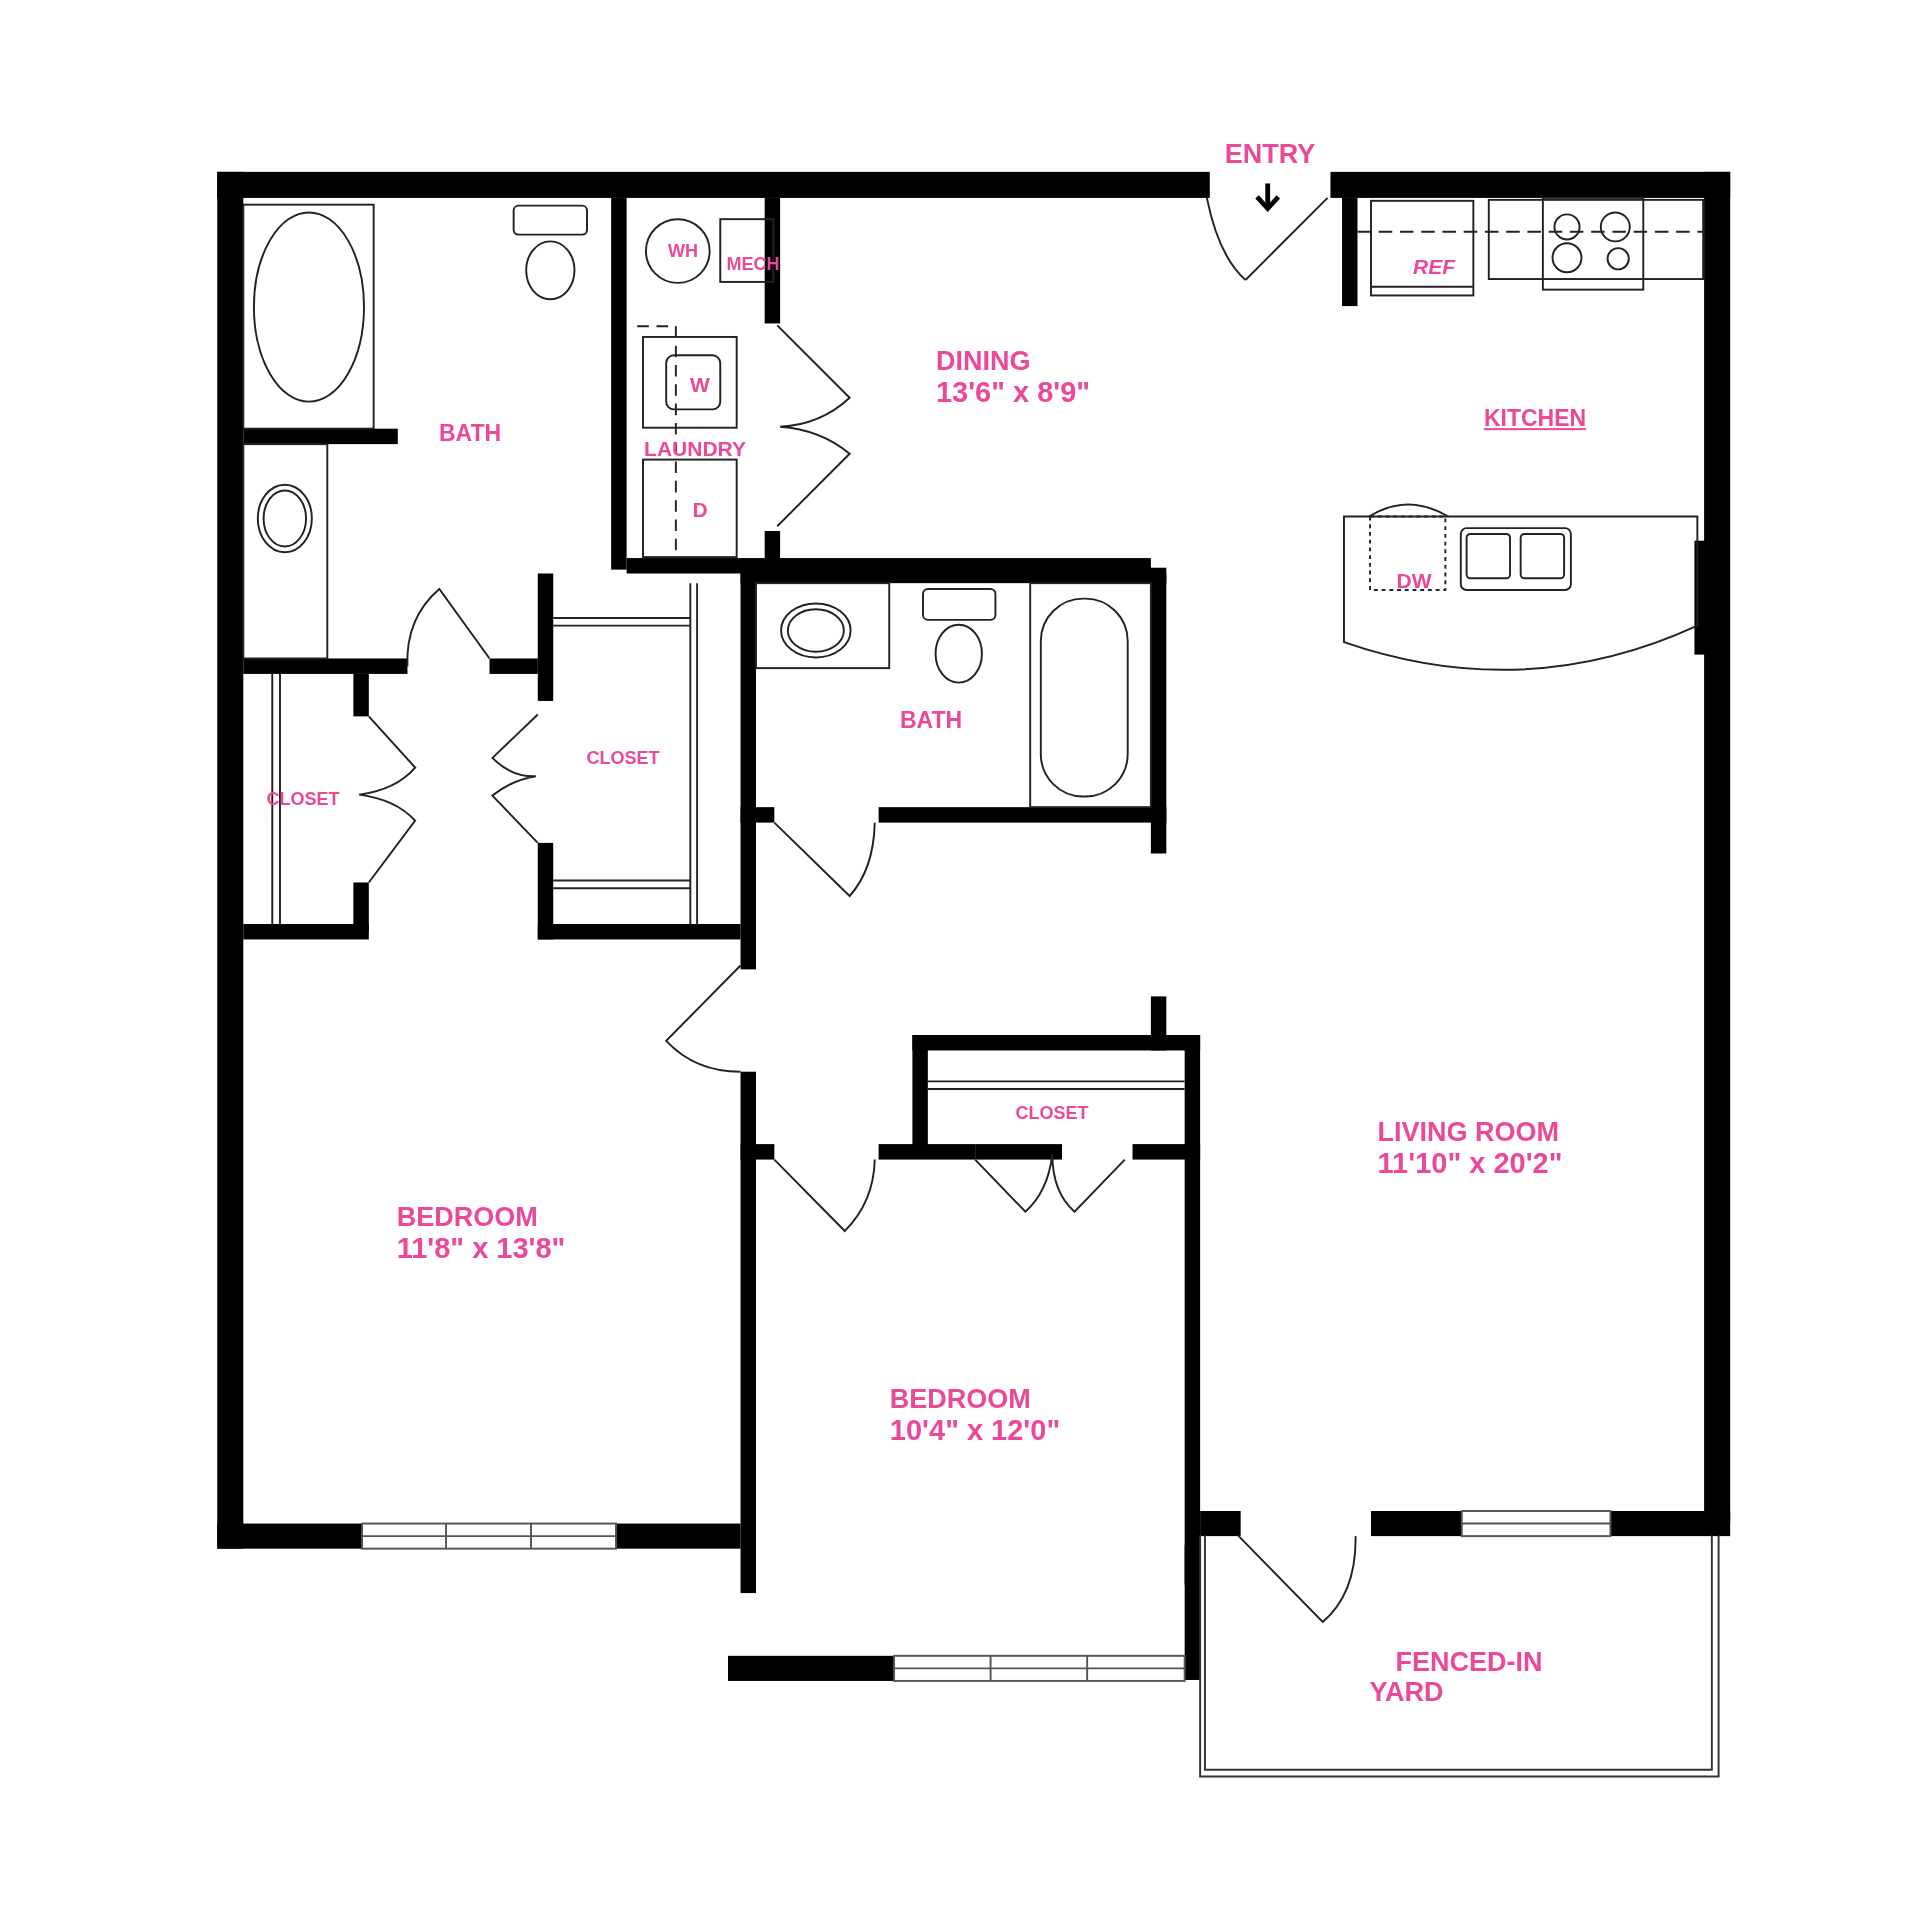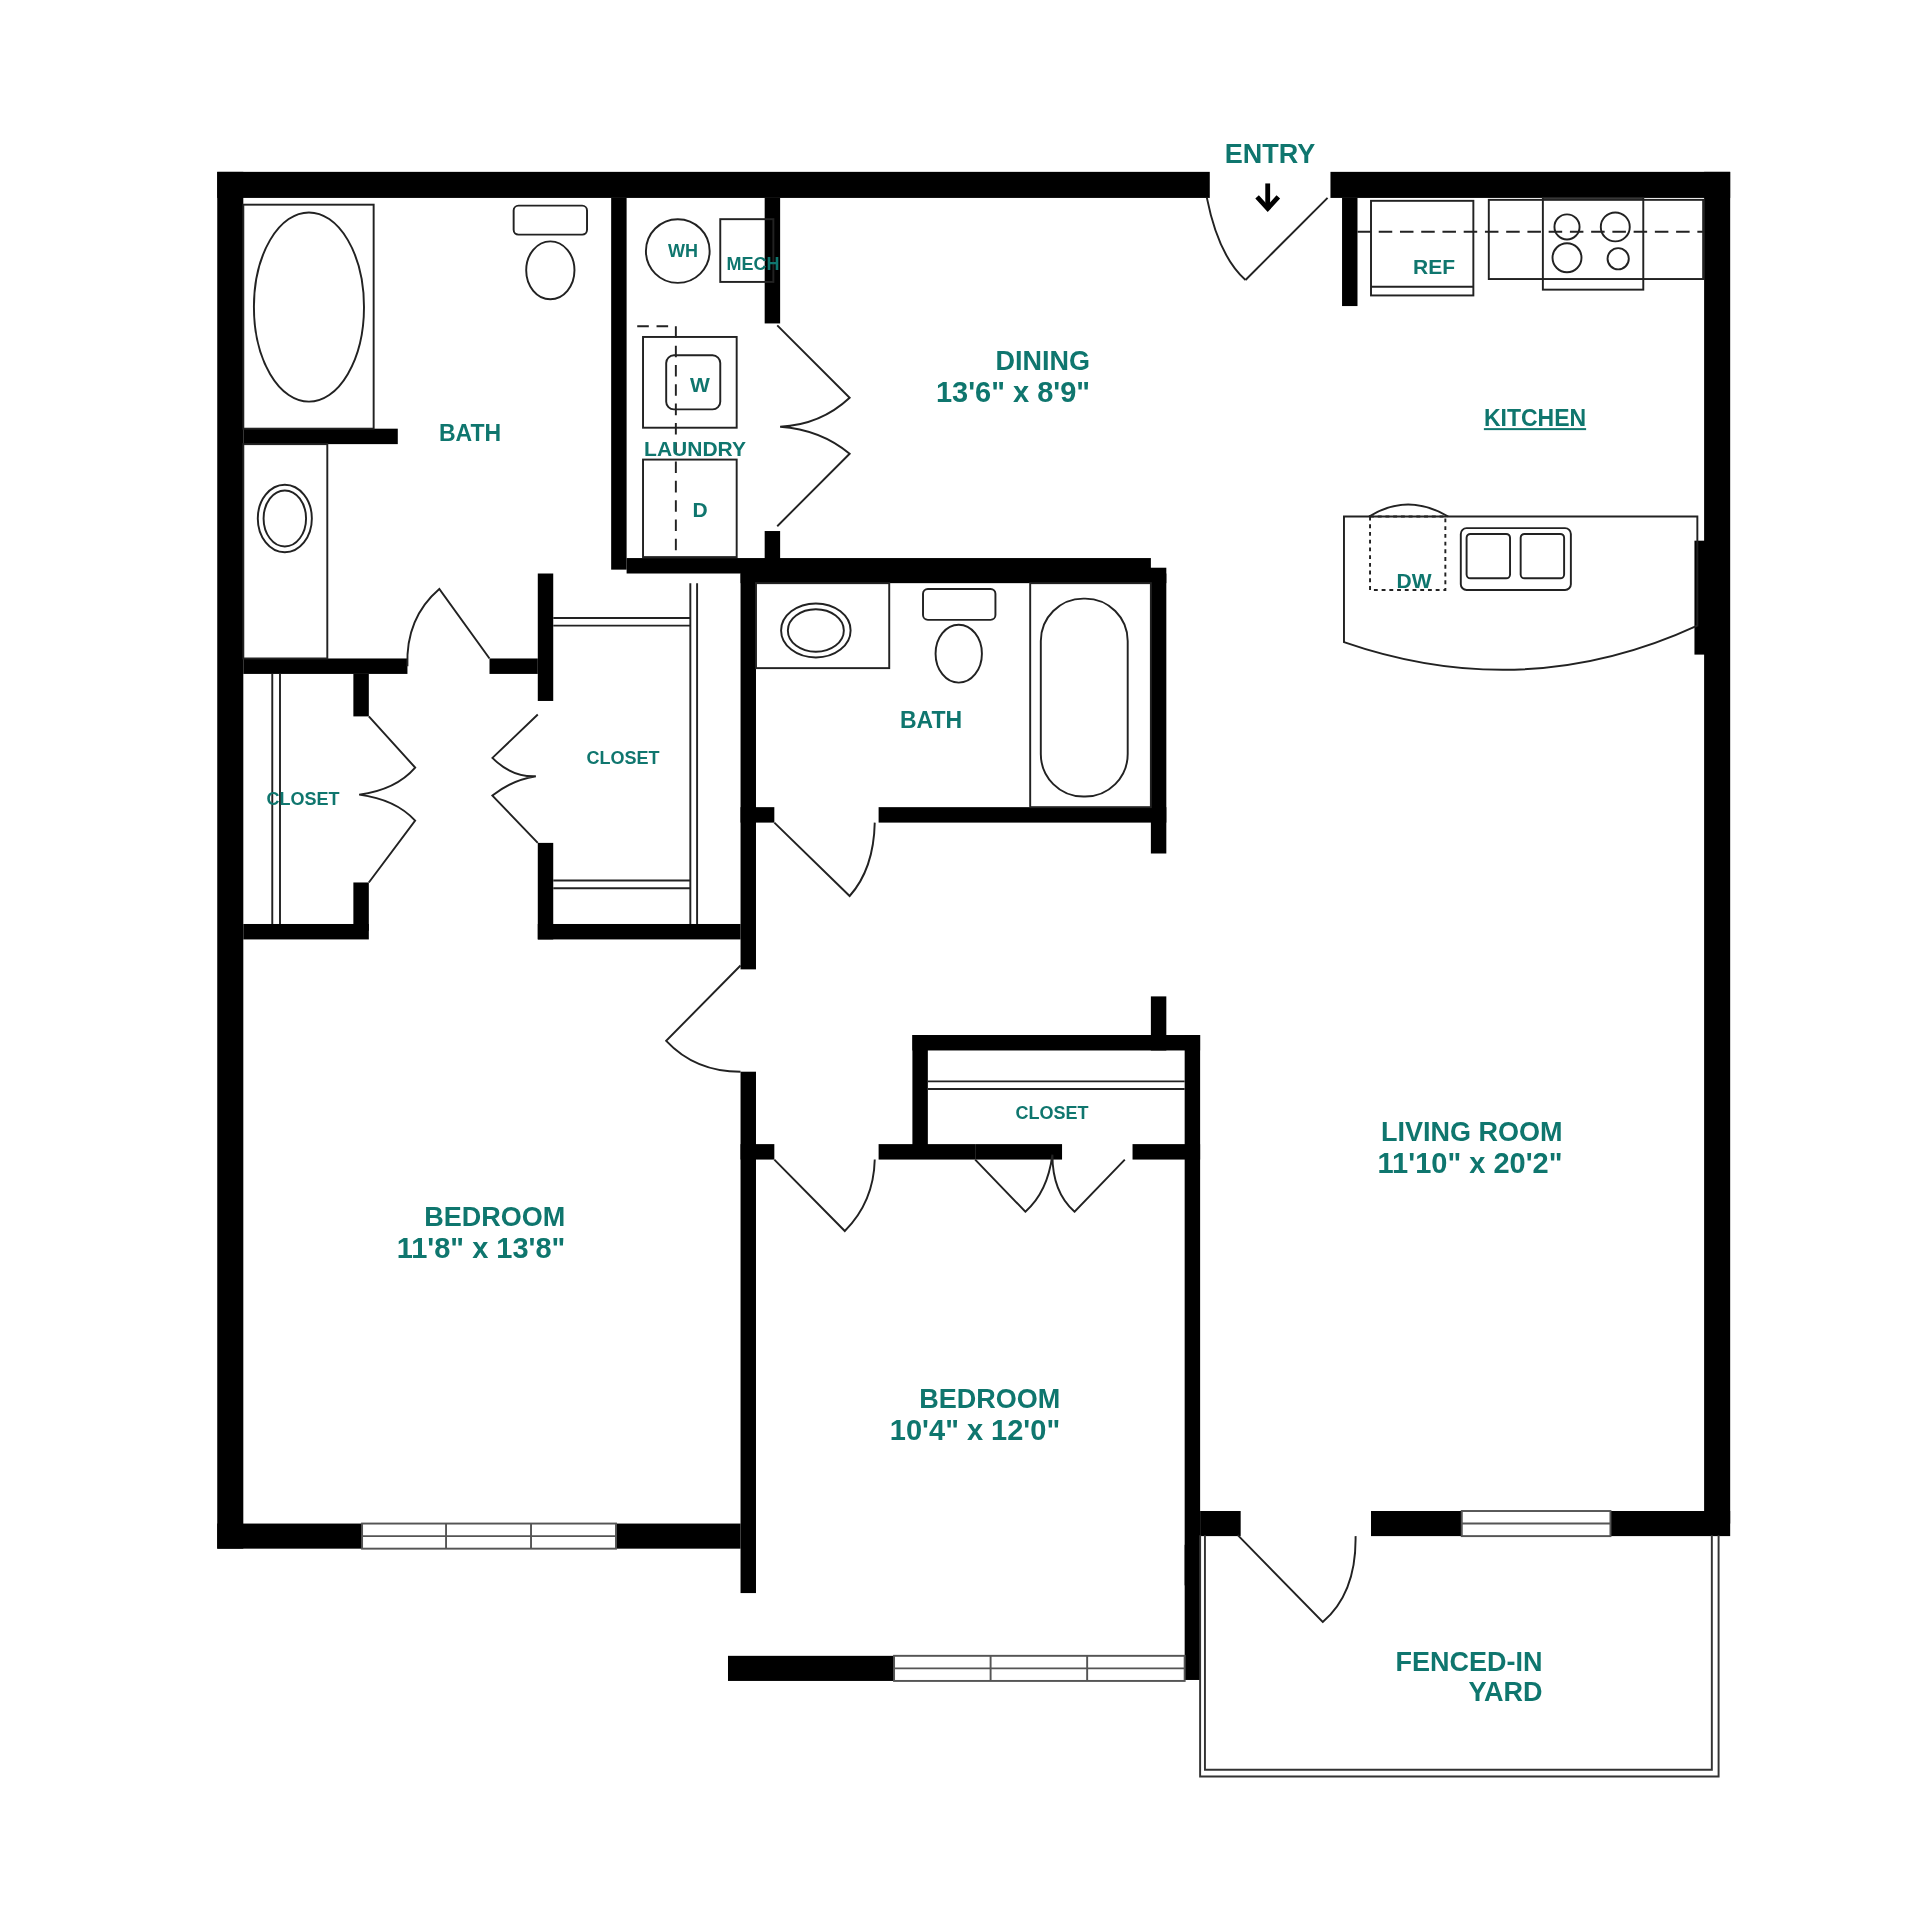--- a/index.html
+++ b/index.html
@@ -1,18 +1,18 @@
 <!DOCTYPE html>
 <html><head>
 <meta charset="utf-8">
 <style>
   html, body { margin: 0; padding: 0; background: #ffffff; }
   body { width: 1931px; height: 1931px; position: relative; overflow: hidden; font-family: "Liberation Sans", sans-serif; }
   #plan { position: absolute; left: 0; top: 0; width: 1931px; height: 1931px; }
-  .label { position: absolute; font-family: "Liberation Sans", sans-serif; font-weight: bold; color: #0f766e; text-align: right; line-height: 1.12; white-space: nowrap; transform: translate(-50%, -50%); }
+  .label { position: absolute; font-family: "Liberation Sans", sans-serif; font-weight: bold; color: #ec4899; text-align: left; line-height: 1.12; white-space: nowrap; transform: translate(-50%, -50%); }
   .lg { font-size: 23px; }
   .md { font-size: 27px; }
   .sm { font-size: 21px; }
   .xs { font-size: 18px; }
   .dim { display: block; font-size: 29px; }
 </style>
 </head>
 <body>
 
 <svg id="plan" viewBox="0 0 2000 2000" xmlns="http://www.w3.org/2000/svg">
@@ -176,21 +176,21 @@
 <div class="label sm" style="left:700px;top:385px;">W</div>
 <div class="label sm" style="left:679px;top:449px;margin-left:16px;">LAUNDRY</div>
 <div class="label sm" style="left:700px;top:510px;">D</div>
 
 <div class="label md" style="left:1004px;top:377px;margin-left:9px;">
   <span>DINING</span>
   <span class="dim">13'6" x 8'9"</span>
 </div>
 
 <div class="label lg" style="left:1535px;top:419px;text-decoration:underline;">KITCHEN</div>
-<div class="label sm" style="left:1434px;top:267px;">REF</div>
+<div class="label sm" style="left:1434px;top:267px;font-style:italic;">REF</div>
 <div class="label sm" style="left:1414px;top:581px;">DW</div>
 
 <div class="label lg" style="left:931px;top:721px;">BATH</div>
 
 <div class="label xs" style="left:303px;top:799px;">CLOSET</div>
 <div class="label xs" style="left:623px;top:758px;">CLOSET</div>
 <div class="label xs" style="left:1052px;top:1113px;">CLOSET</div>
 
 <div class="label md" style="left:481px;top:1233px;">
   <span>BEDROOM</span>

